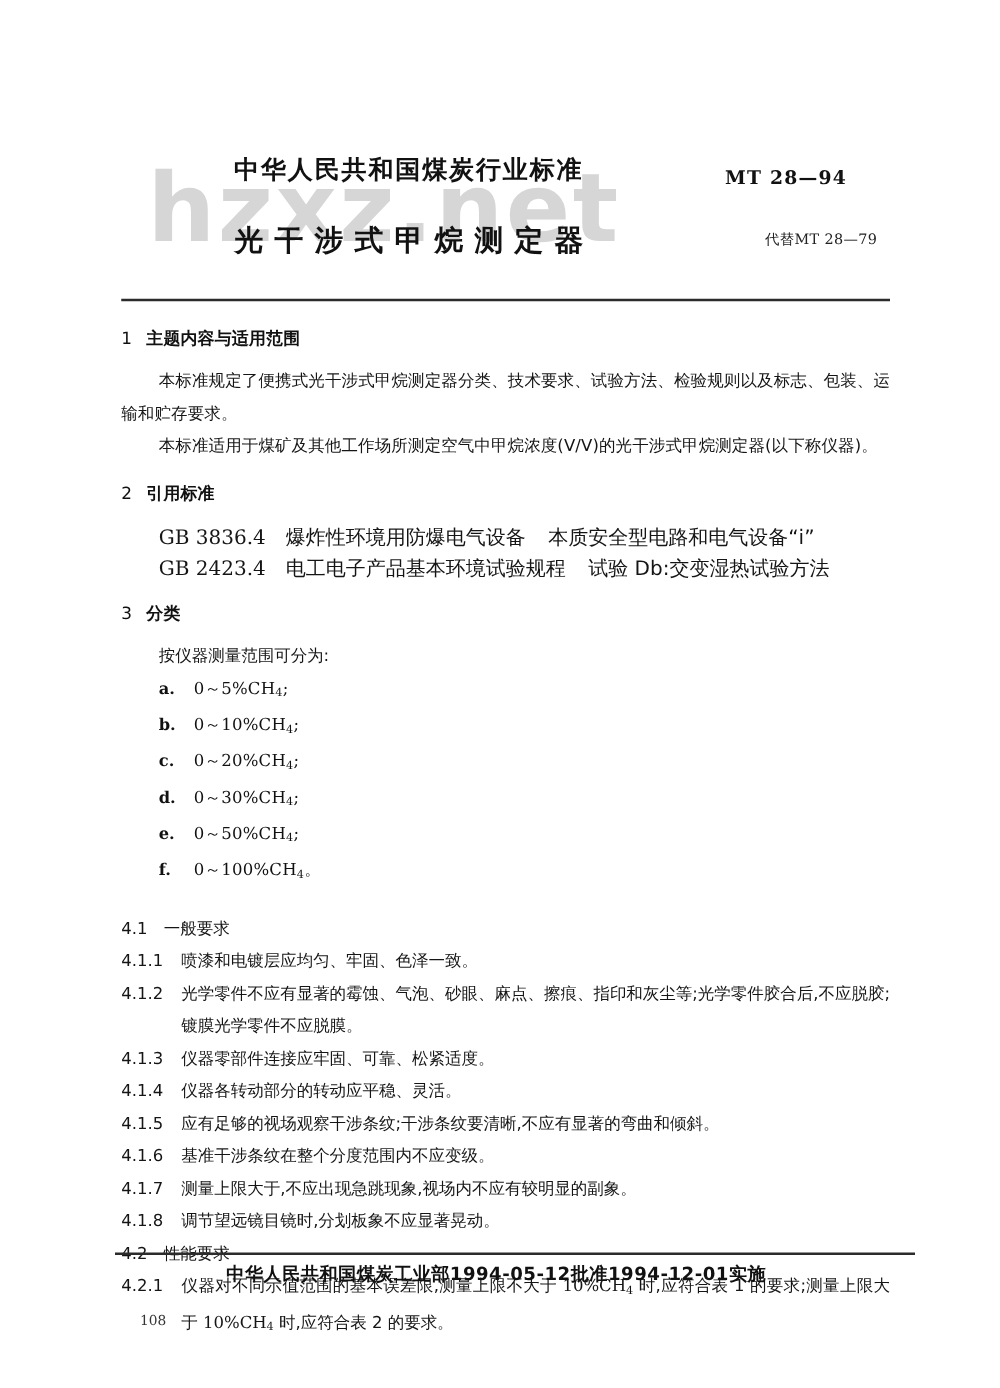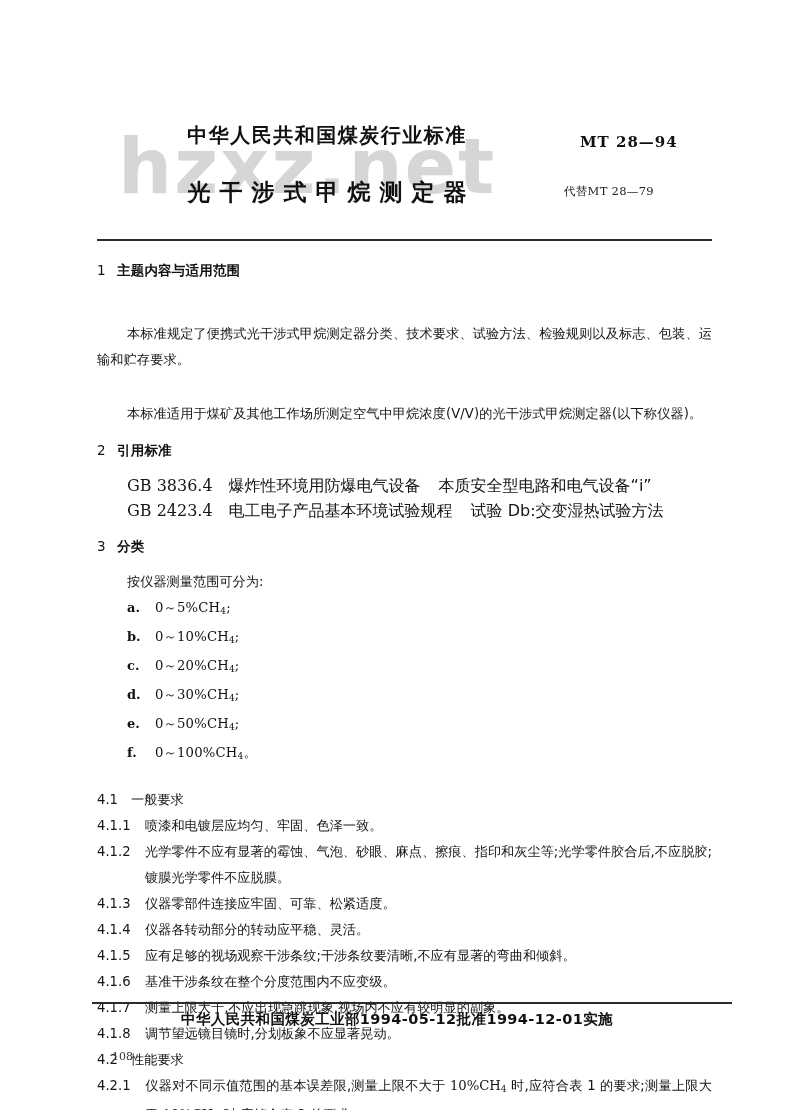--- a/index.html
+++ b/index.html
@@ -70,21 +70,21 @@
     text-align: center;
     font-family: "DejaVu Sans", sans-serif;
     font-size: 23px;
     font-weight: bold;
     letter-spacing: 9px;
     text-indent: 9px;
     color: #111;
   }
   .hdr-replaces {
     position: absolute;
-    left: 564px;
+    left: 612px;
     top: 184px;
     font-family: "DejaVu Serif", serif;
     font-size: 11.5px;
     letter-spacing: 0.3px;
     color: #222;
   }
   .rule-top {
     position: absolute;
     left: 97px;
     top: 239px;
@@ -118,21 +118,20 @@
     font-family: "DejaVu Sans", sans-serif;
     font-size: 13.2px;
     line-height: 26px;
     color: #151515;
     margin: 0;
     text-align: justify;
     letter-spacing: 0.1px;
   }
   .para.indent {
     text-indent: 30px;
-    margin-top: 28px;
   }
   .gap-sm { height: 9px; }
   .gap-md { height: 15px; }
 
   .ref-line {
     font-family: "DejaVu Serif", serif;
     font-size: 16px;
     line-height: 25px;
     margin-left: 30px;
     color: #151515;

